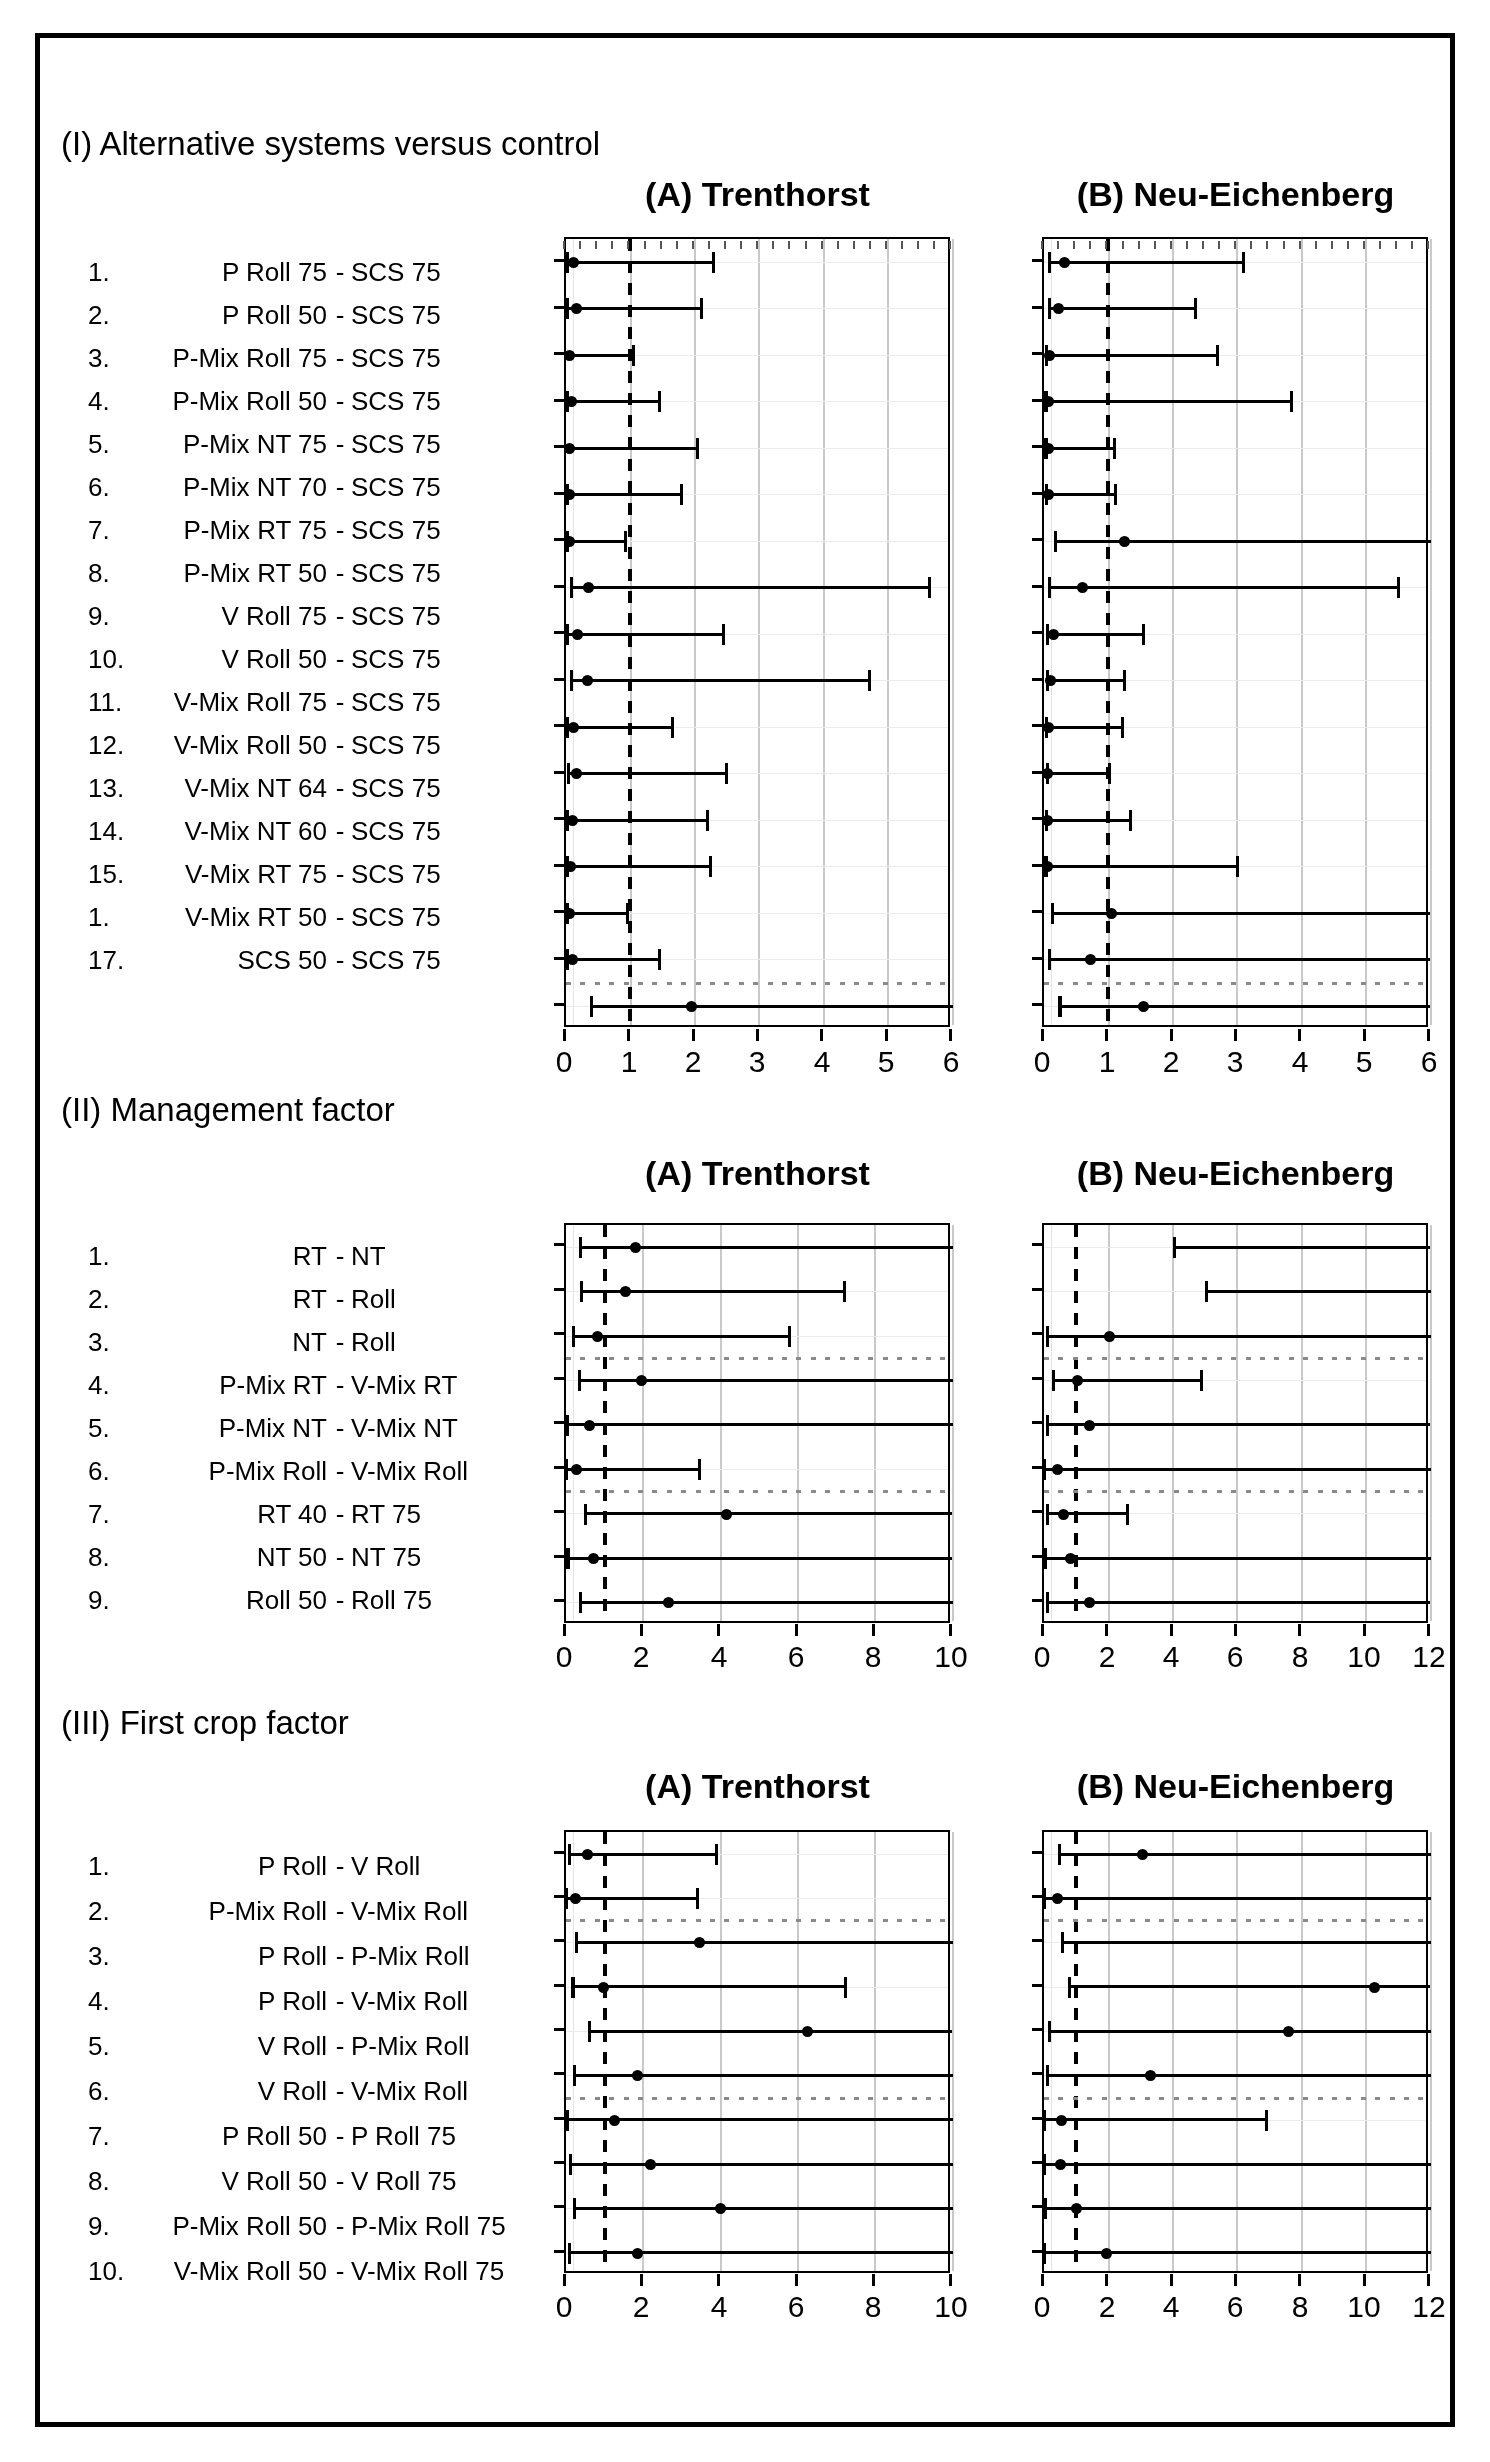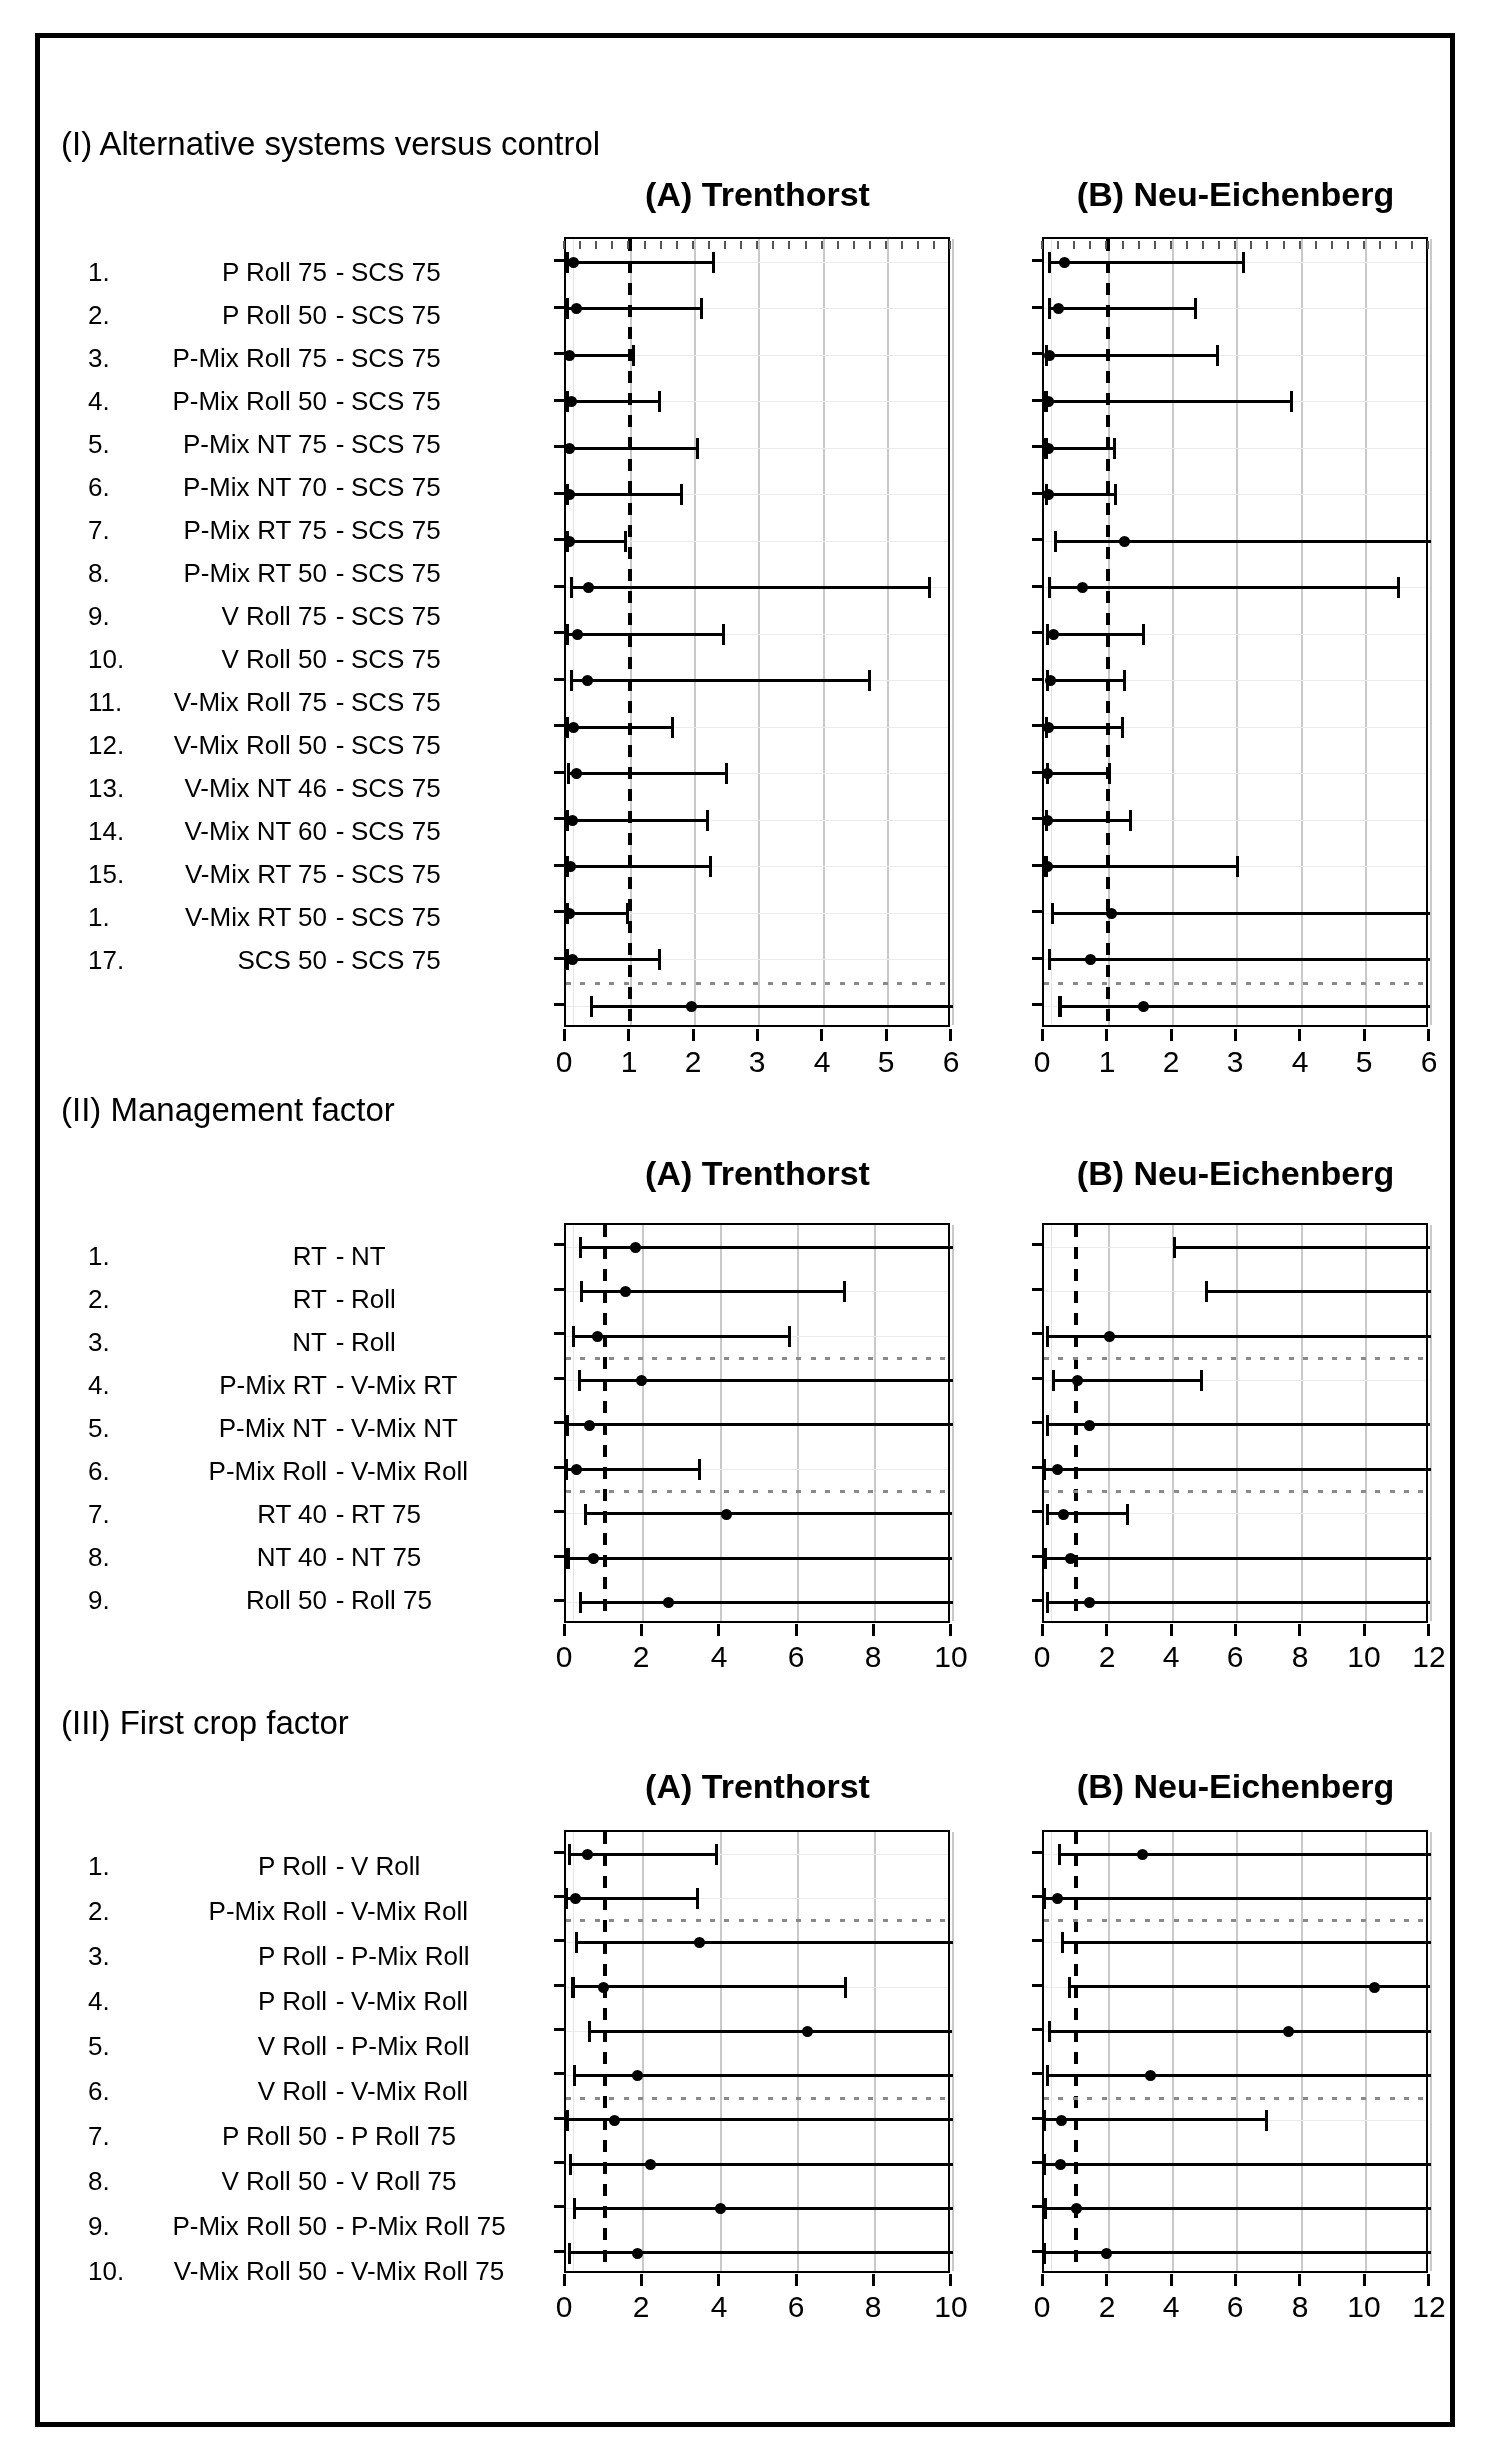--- a/index.html
+++ b/index.html
@@ -184,21 +184,21 @@
         <div class="lbl-right">SCS 75</div>
         <div class="lbl-num">11.</div>
         <div class="lbl-left">V-Mix Roll 75</div>
         <div class="lbl-dash">-</div>
         <div class="lbl-right">SCS 75</div>
         <div class="lbl-num">12.</div>
         <div class="lbl-left">V-Mix Roll 50</div>
         <div class="lbl-dash">-</div>
         <div class="lbl-right">SCS 75</div>
         <div class="lbl-num">13.</div>
-        <div class="lbl-left">V-Mix NT 46</div>
+        <div class="lbl-left">V-Mix NT 64</div>
         <div class="lbl-dash">-</div>
         <div class="lbl-right">SCS 75</div>
         <div class="lbl-num">14.</div>
         <div class="lbl-left">V-Mix NT 60</div>
         <div class="lbl-dash">-</div>
         <div class="lbl-right">SCS 75</div>
         <div class="lbl-num">15.</div>
         <div class="lbl-left">V-Mix RT 75</div>
         <div class="lbl-dash">-</div>
         <div class="lbl-right">SCS 75</div>
@@ -534,21 +534,21 @@
         <div class="lbl-right">V-Mix NT</div>
         <div class="lbl-num">6.</div>
         <div class="lbl-left">P-Mix Roll</div>
         <div class="lbl-dash">-</div>
         <div class="lbl-right">V-Mix Roll</div>
         <div class="lbl-num">7.</div>
         <div class="lbl-left">RT 40</div>
         <div class="lbl-dash">-</div>
         <div class="lbl-right">RT 75</div>
         <div class="lbl-num">8.</div>
-        <div class="lbl-left">NT 40</div>
+        <div class="lbl-left">NT 50</div>
         <div class="lbl-dash">-</div>
         <div class="lbl-right">NT 75</div>
         <div class="lbl-num">9.</div>
         <div class="lbl-left">Roll 50</div>
         <div class="lbl-dash">-</div>
         <div class="lbl-right">Roll 75</div>
       </div>
       <div class="panel-head" style="left: 542px; top: 1156px; width: 431px;">(A) Trenthorst</div>
       <div class="ytick" style="left: 554px; top: 1243px;"></div>
       <div class="ytick" style="left: 554px; top: 1288px;"></div>

